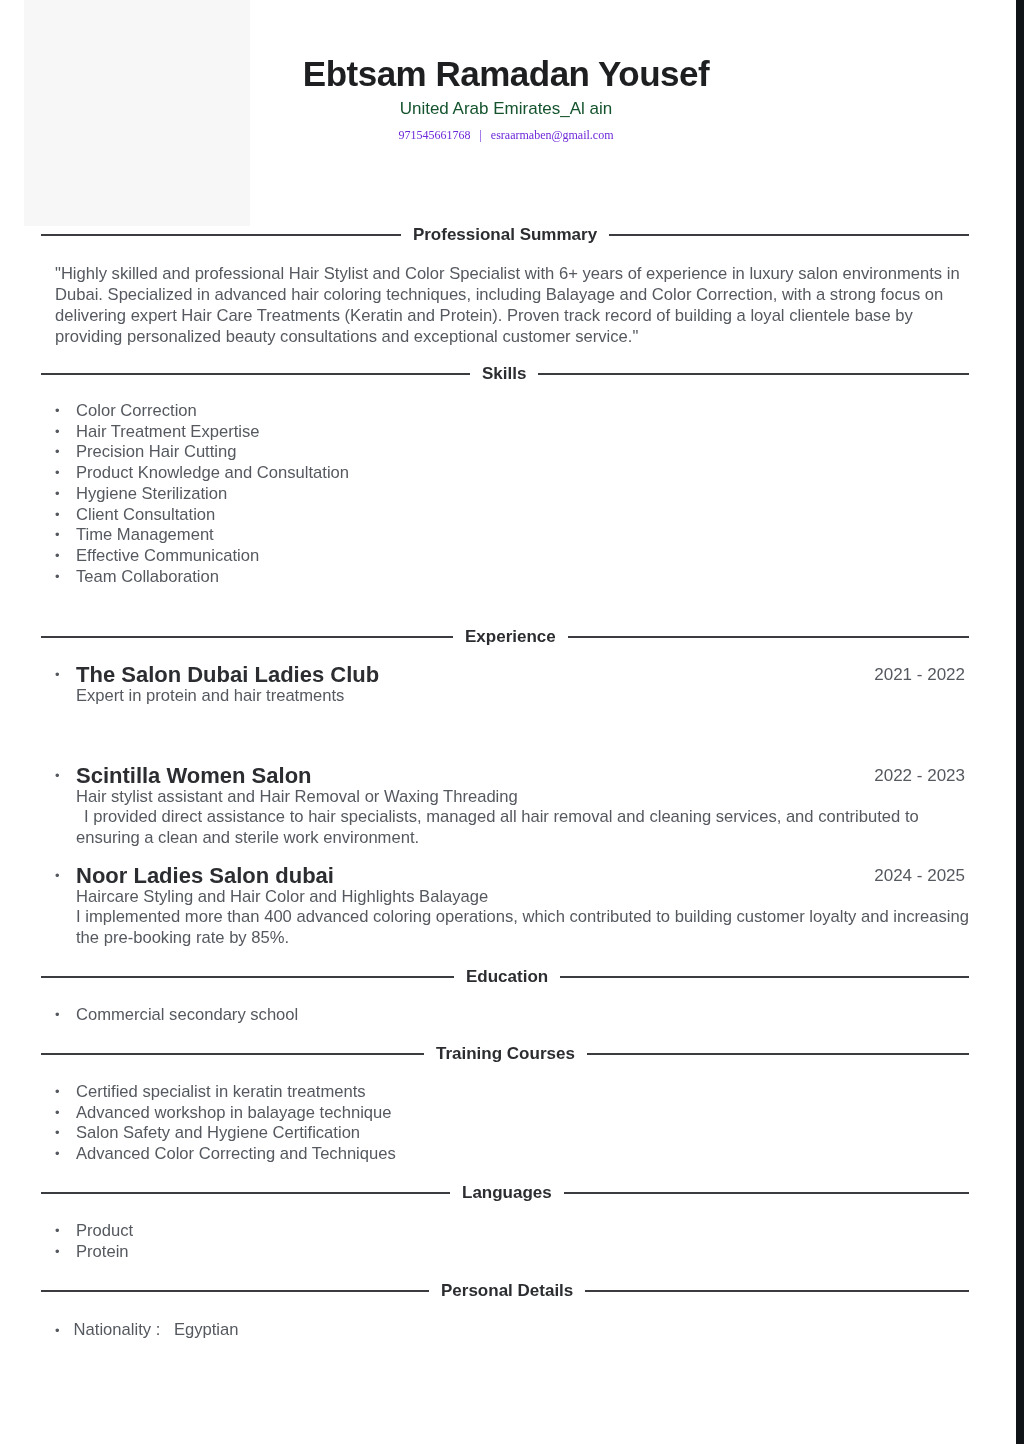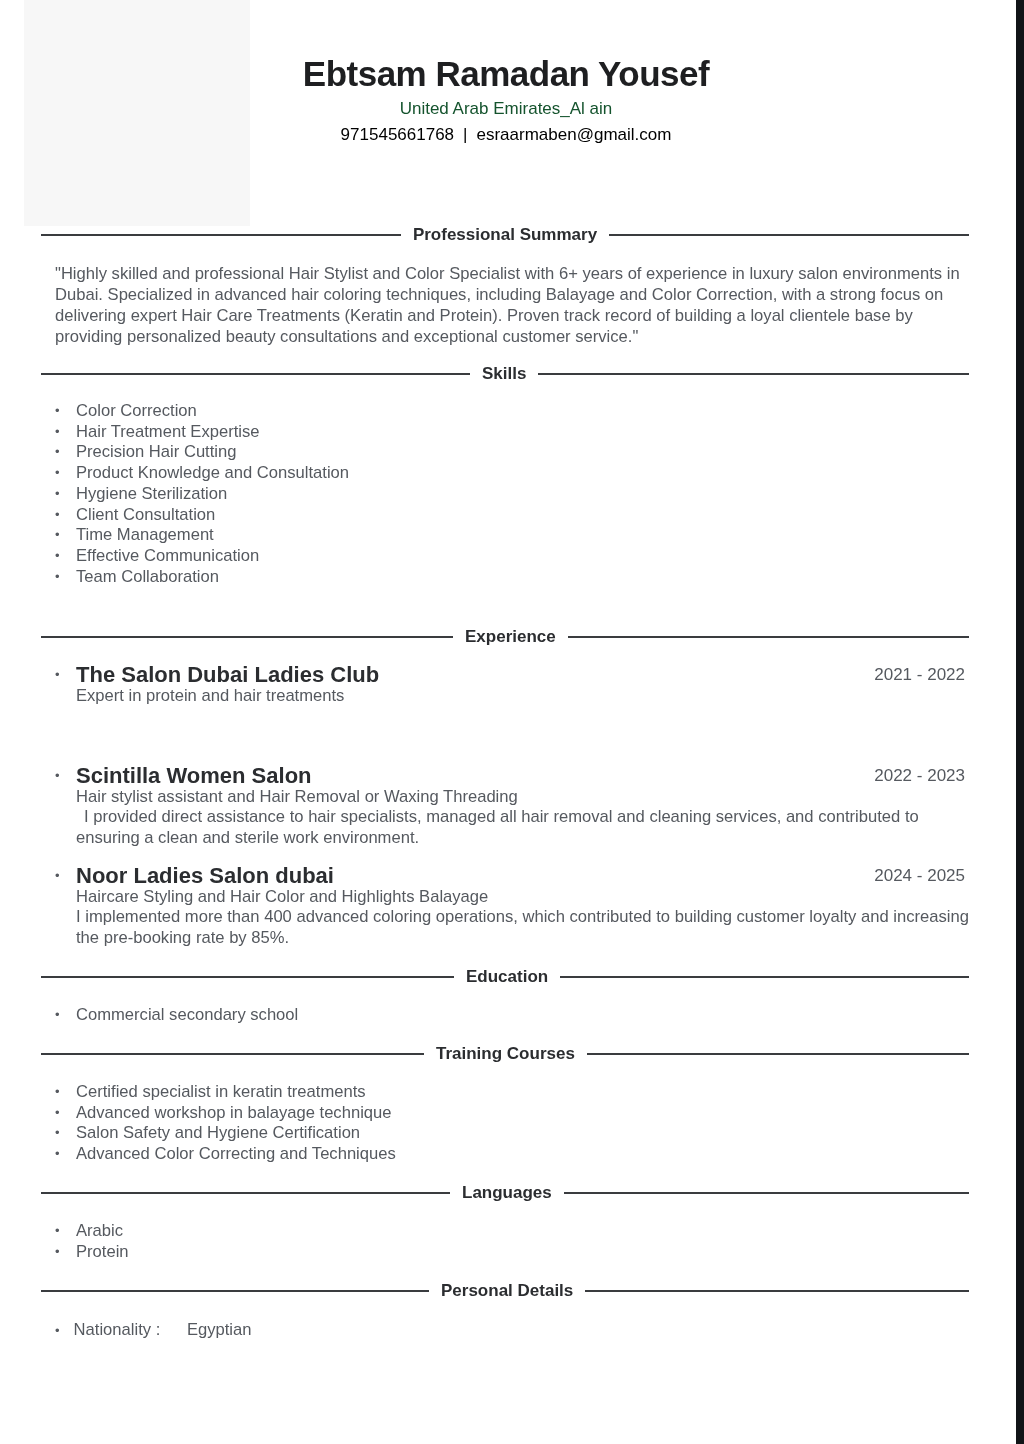--- a/index.html
+++ b/index.html
@@ -8,21 +8,21 @@
     background: #ffffff;
     font-family: "Liberation Sans", sans-serif;
     color: #55595f;
   }
   .edge-strip { position: absolute; right: 0; top: 0; width: 8px; height: 1444px; background: #111417; }
   .photo-placeholder { position: absolute; left: 24px; top: 0; width: 226px; height: 226px; background: #f7f7f7; }
 
   .header { position: absolute; left: 0; top: 52px; width: 1012px; text-align: center; }
   .name { font-size: 35px; font-weight: bold; color: #1e1f21; letter-spacing: -0.5px; margin: 0; line-height: 44px; }
   .location { font-size: 17px; color: #14532d; margin-top: 0; line-height: 26px; }
-  .contact { font-size: 17px; color: #000000; line-height: 26px; }
+  .contact { font-size: 12px; color: #6d28d9; line-height: 26px; font-family: Liberation Serif, serif; }
   .contact .sep { margin: 0 9px; }
 
   .section-head { position: absolute; left: 41px; width: 928px; height: 24px; display: flex; align-items: center; }
   .section-head .line { flex: 1; height: 2px; background: #3a3c3f; }
   .section-head .title { font-size: 17px; font-weight: bold; color: #2b2d30; padding: 0 12px; white-space: nowrap; }
 
   .summary { position: absolute; left: 55px; top: 263px; width: 915px; font-size: 16.6px; line-height: 21px; color: #55595f; margin: 0; }
 
   ul.plain { position: absolute; left: 55px; margin: 0; padding: 0; list-style: none; font-size: 16.6px; line-height: 20.7px; color: #55595f; }
   ul.plain li { position: relative; padding-left: 21px; }
@@ -30,21 +30,21 @@
 
   .exp { position: absolute; left: 55px; width: 914px; font-size: 16.6px; line-height: 20.7px; color: #55595f; }
   .exp .bullet { position: absolute; left: 0; top: 0; font-size: 13px; }
   .exp .body { padding-left: 21px; }
   .exp .company { font-weight: bold; color: #2b2d30; font-size: 22px; }
   .exp .dates { position: absolute; right: 4px; top: 0; color: #55595f; font-size: 17px; }
   .exp .desc-indent { text-indent: 8px; }
 
   .pd { position: absolute; left: 55px; top: 1320px; font-size: 16.6px; color: #55595f; }
   .pd .bullet { font-size: 13px; margin-right: 14px; }
-  .pd .label { margin-right: 22px; }
+  .pd .label { margin-right: 9px; }
 </style>
 </head>
 <body>
 
 <div class="photo-placeholder"></div>
 <div class="edge-strip"></div>
 
 <div class="header">
   <h1 class="name">Ebtsam Ramadan Yousef</h1>
   <div class="location">United Arab Emirates_Al ain</div>
@@ -132,21 +132,21 @@
   <li>Salon Safety and Hygiene Certification</li>
   <li>Advanced Color Correcting and Techniques</li>
 </ul>
 
 <div class="section-head" style="top:1181px">
   <div class="line" style="flex:0 0 409px"></div>
   <div class="title">Languages</div>
   <div class="line"></div>
 </div>
 <ul class="plain" style="top:1221px">
-  <li>Arabic</li>
+  <li>Product</li>
   <li>Protein</li>
 </ul>
 
 <div class="section-head" style="top:1279px">
   <div class="line" style="flex:0 0 388px"></div>
   <div class="title">Personal Details</div>
   <div class="line"></div>
 </div>
 <div class="pd">
   <span class="bullet">•</span><span class="label">Nationality :</span>

